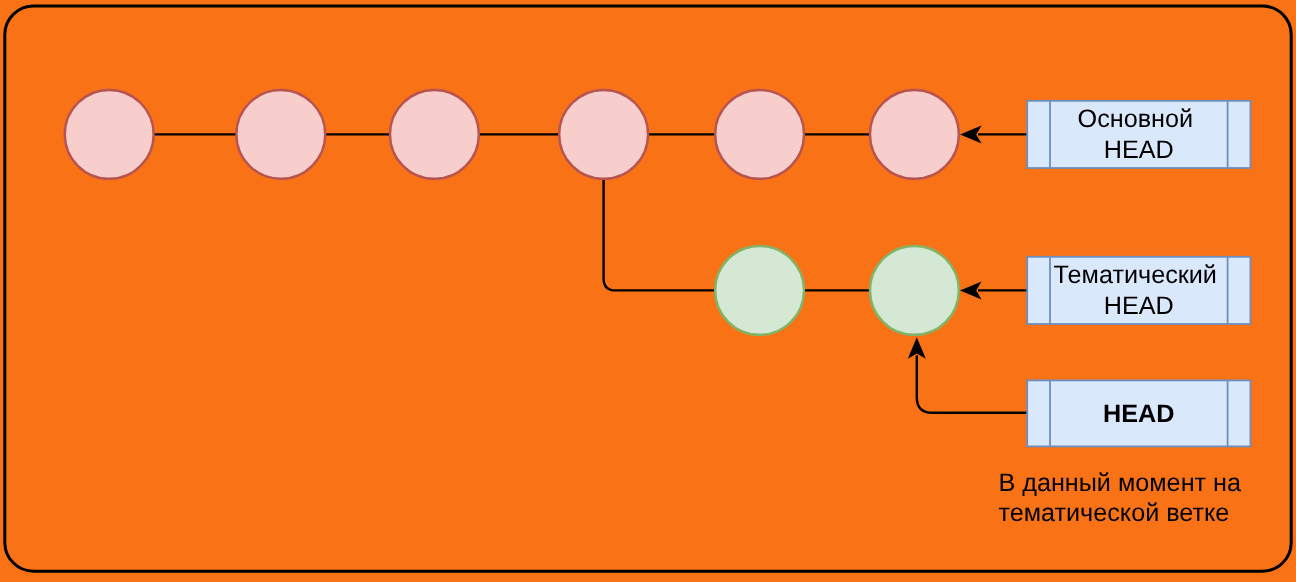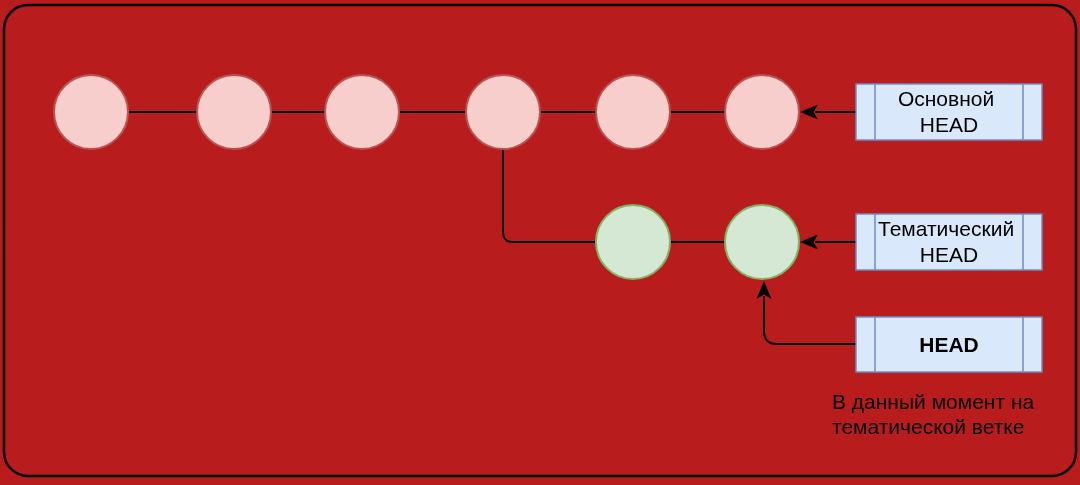--- a/index.html
+++ b/index.html
@@ -7,21 +7,21 @@
     padding: 0;
     background: #ffffff;
     width: 1080px;
     height: 485px;
     overflow: hidden;
   }
   .stage {
     position: relative;
     width: 1080px;
     height: 485px;
-    background: #b91c1c;
+    background: #f97316;
   }
   svg { display: block; }
   text {
     font-family: "Liberation Sans", sans-serif;
     font-size: 21px;
   }
   .bold { font-weight: bold; }
 </style>
 </head>
 <body>

